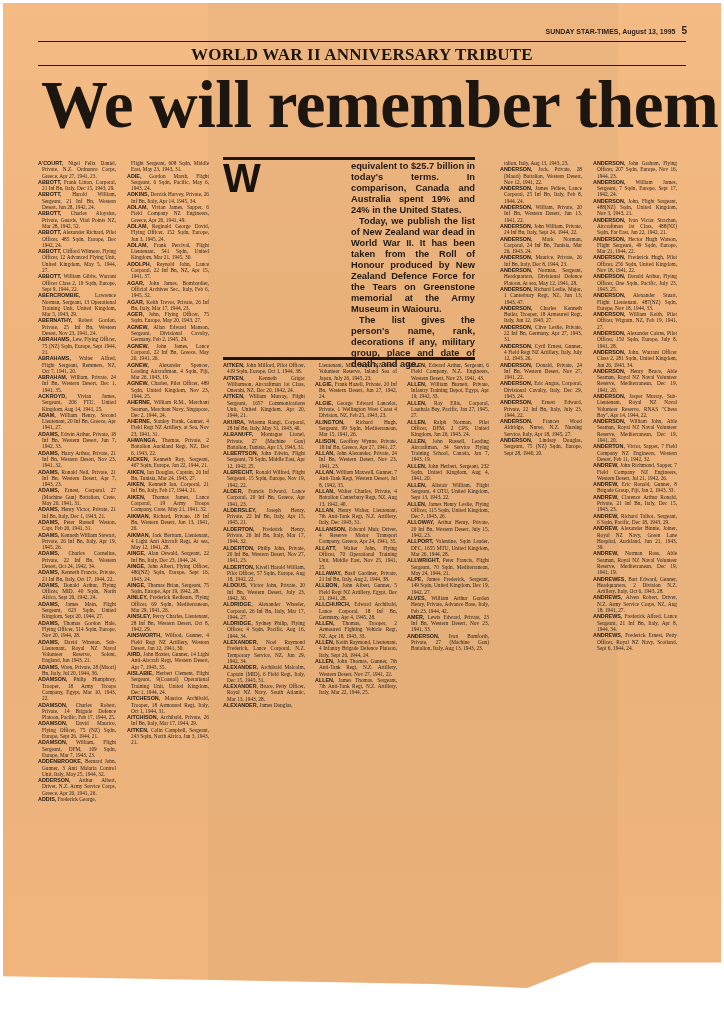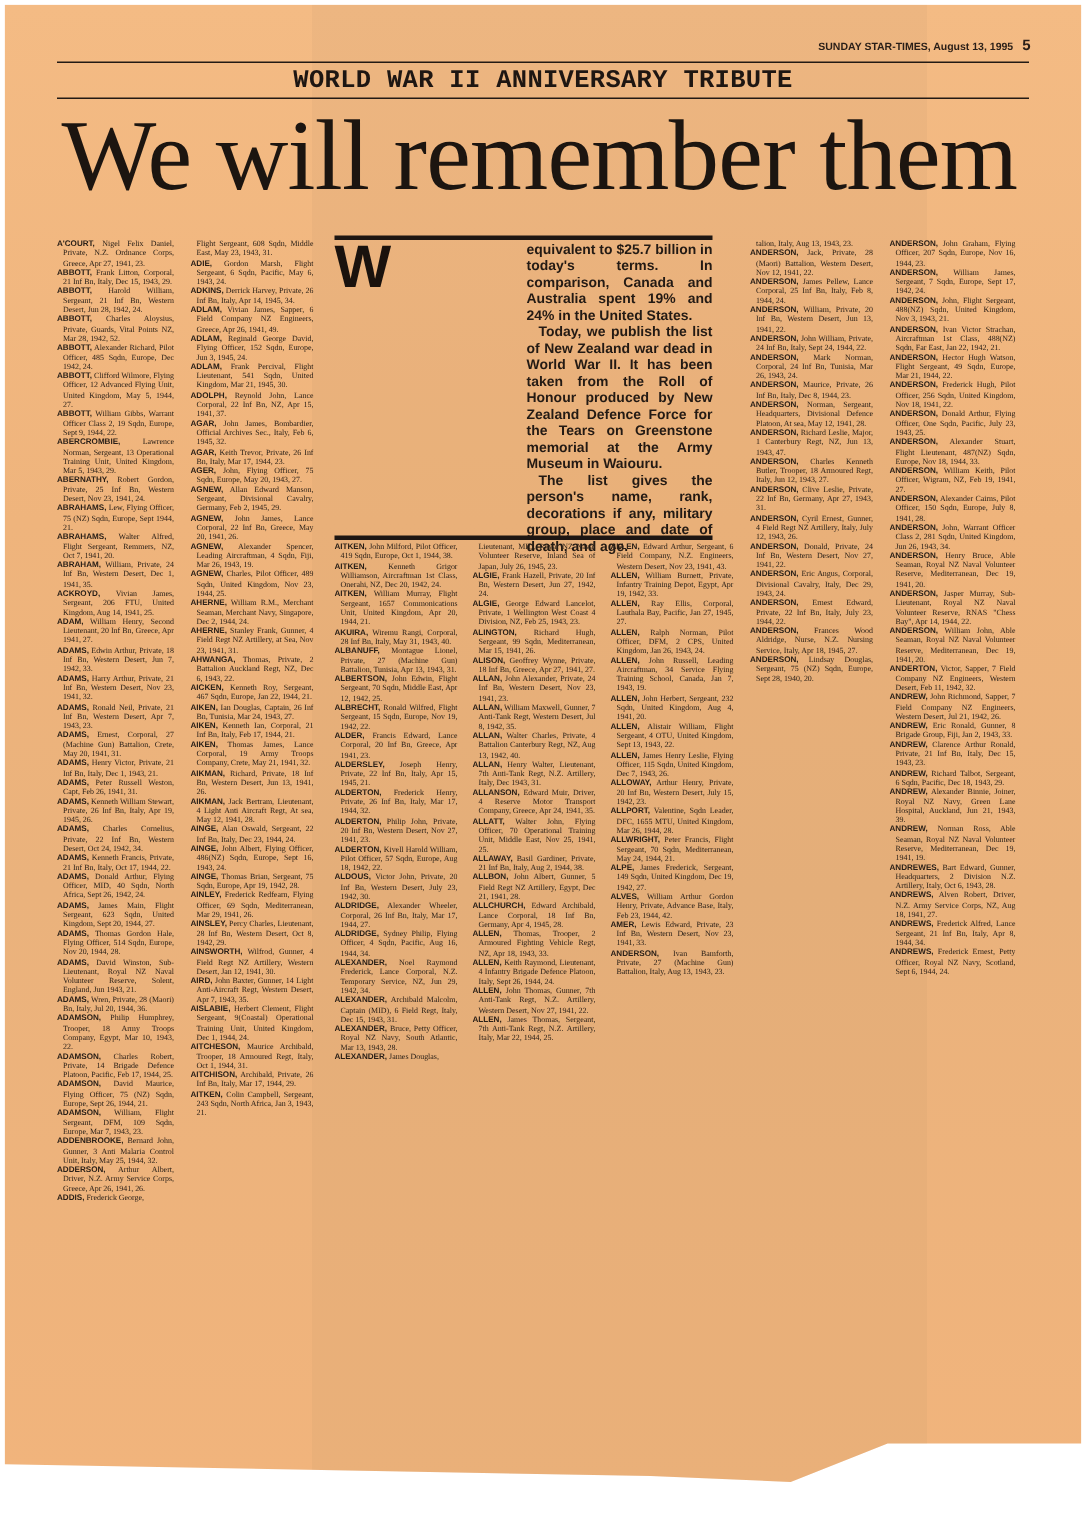--- a/index.html
+++ b/index.html
@@ -4,22 +4,22 @@
 <style>
   html,body{margin:0;padding:0;}
   body{width:724px;height:1024px;background:#ffffff;position:relative;overflow:hidden;font-family:"Liberation Serif",serif;}
   .page{position:absolute;left:3px;top:3px;width:718px;height:985px;background:#f2b77f;
         background:linear-gradient(180deg,#f4bb84 0%,#efb47c 35%,#eab27c 60%,#f1b47c 100%);
         clip-path:polygon(0 0,100% 0,100% 97.4%,82% 97.4%,73% 100%,60% 99.6%,0 98.8%);}
   .page .shade{position:absolute;left:205px;top:0;width:410px;height:100%;background:rgba(190,150,110,0.12);}
   .masthead{position:absolute;right:34px;top:22px;font-family:"Liberation Sans",sans-serif;font-size:7px;font-weight:bold;color:#2a1f18;}
   .masthead .pg{font-size:10px;margin-left:6px;}
   .rule{position:absolute;left:35px;right:35px;height:1.2px;background:#231a14;}
-  .section-title{position:absolute;left:0;right:0;top:42px;text-align:center;font-family:Liberation Mono, monospace;font-weight:bold;font-size:17px;color:#1e1612;letter-spacing:0.2px;}
-  .headline{position:absolute;left:38px;top:68px;font-family:"Liberation Serif",serif;font-weight:normal;font-size:67px;color:#1c1510;letter-spacing:-0.5px;line-height:1;}
+  .section-title{position:absolute;left:0;right:0;top:42px;text-align:center;font-family:Liberation Serif, serif;font-weight:bold;font-size:17px;color:#1e1612;letter-spacing:0.2px;}
+  .headline{position:absolute;left:38px;top:68px;font-family:"Liberation Serif",serif;font-weight:bold;font-size:67px;color:#1c1510;letter-spacing:-0.5px;line-height:1;}
   .col{position:absolute;font-family:"Liberation Serif",serif;font-size:5.3px;line-height:6.3px;color:#2a2018;text-align:justify;overflow:hidden;}
   .col p{margin:0;text-indent:-4px;padding-left:4px;}
   .col b{font-family:"Liberation Sans",sans-serif;font-size:5.4px;}
   .intro-rule{position:absolute;left:220px;width:252px;height:3px;background:#1e1612;}
   .intro{position:absolute;top:158px;font-family:"Liberation Sans",sans-serif;font-weight:bold;font-size:9.3px;line-height:11px;color:#231a14;text-align:justify;}
   .intro p{margin:0;text-indent:8px;}
   .dropcap{float:left;font-family:"Liberation Sans",sans-serif;font-weight:bold;font-size:40px;line-height:32px;margin:1px 3px 0 0;color:#1a120d;}
   .dropcap-text{letter-spacing:3px;}
 </style>
 </head>

